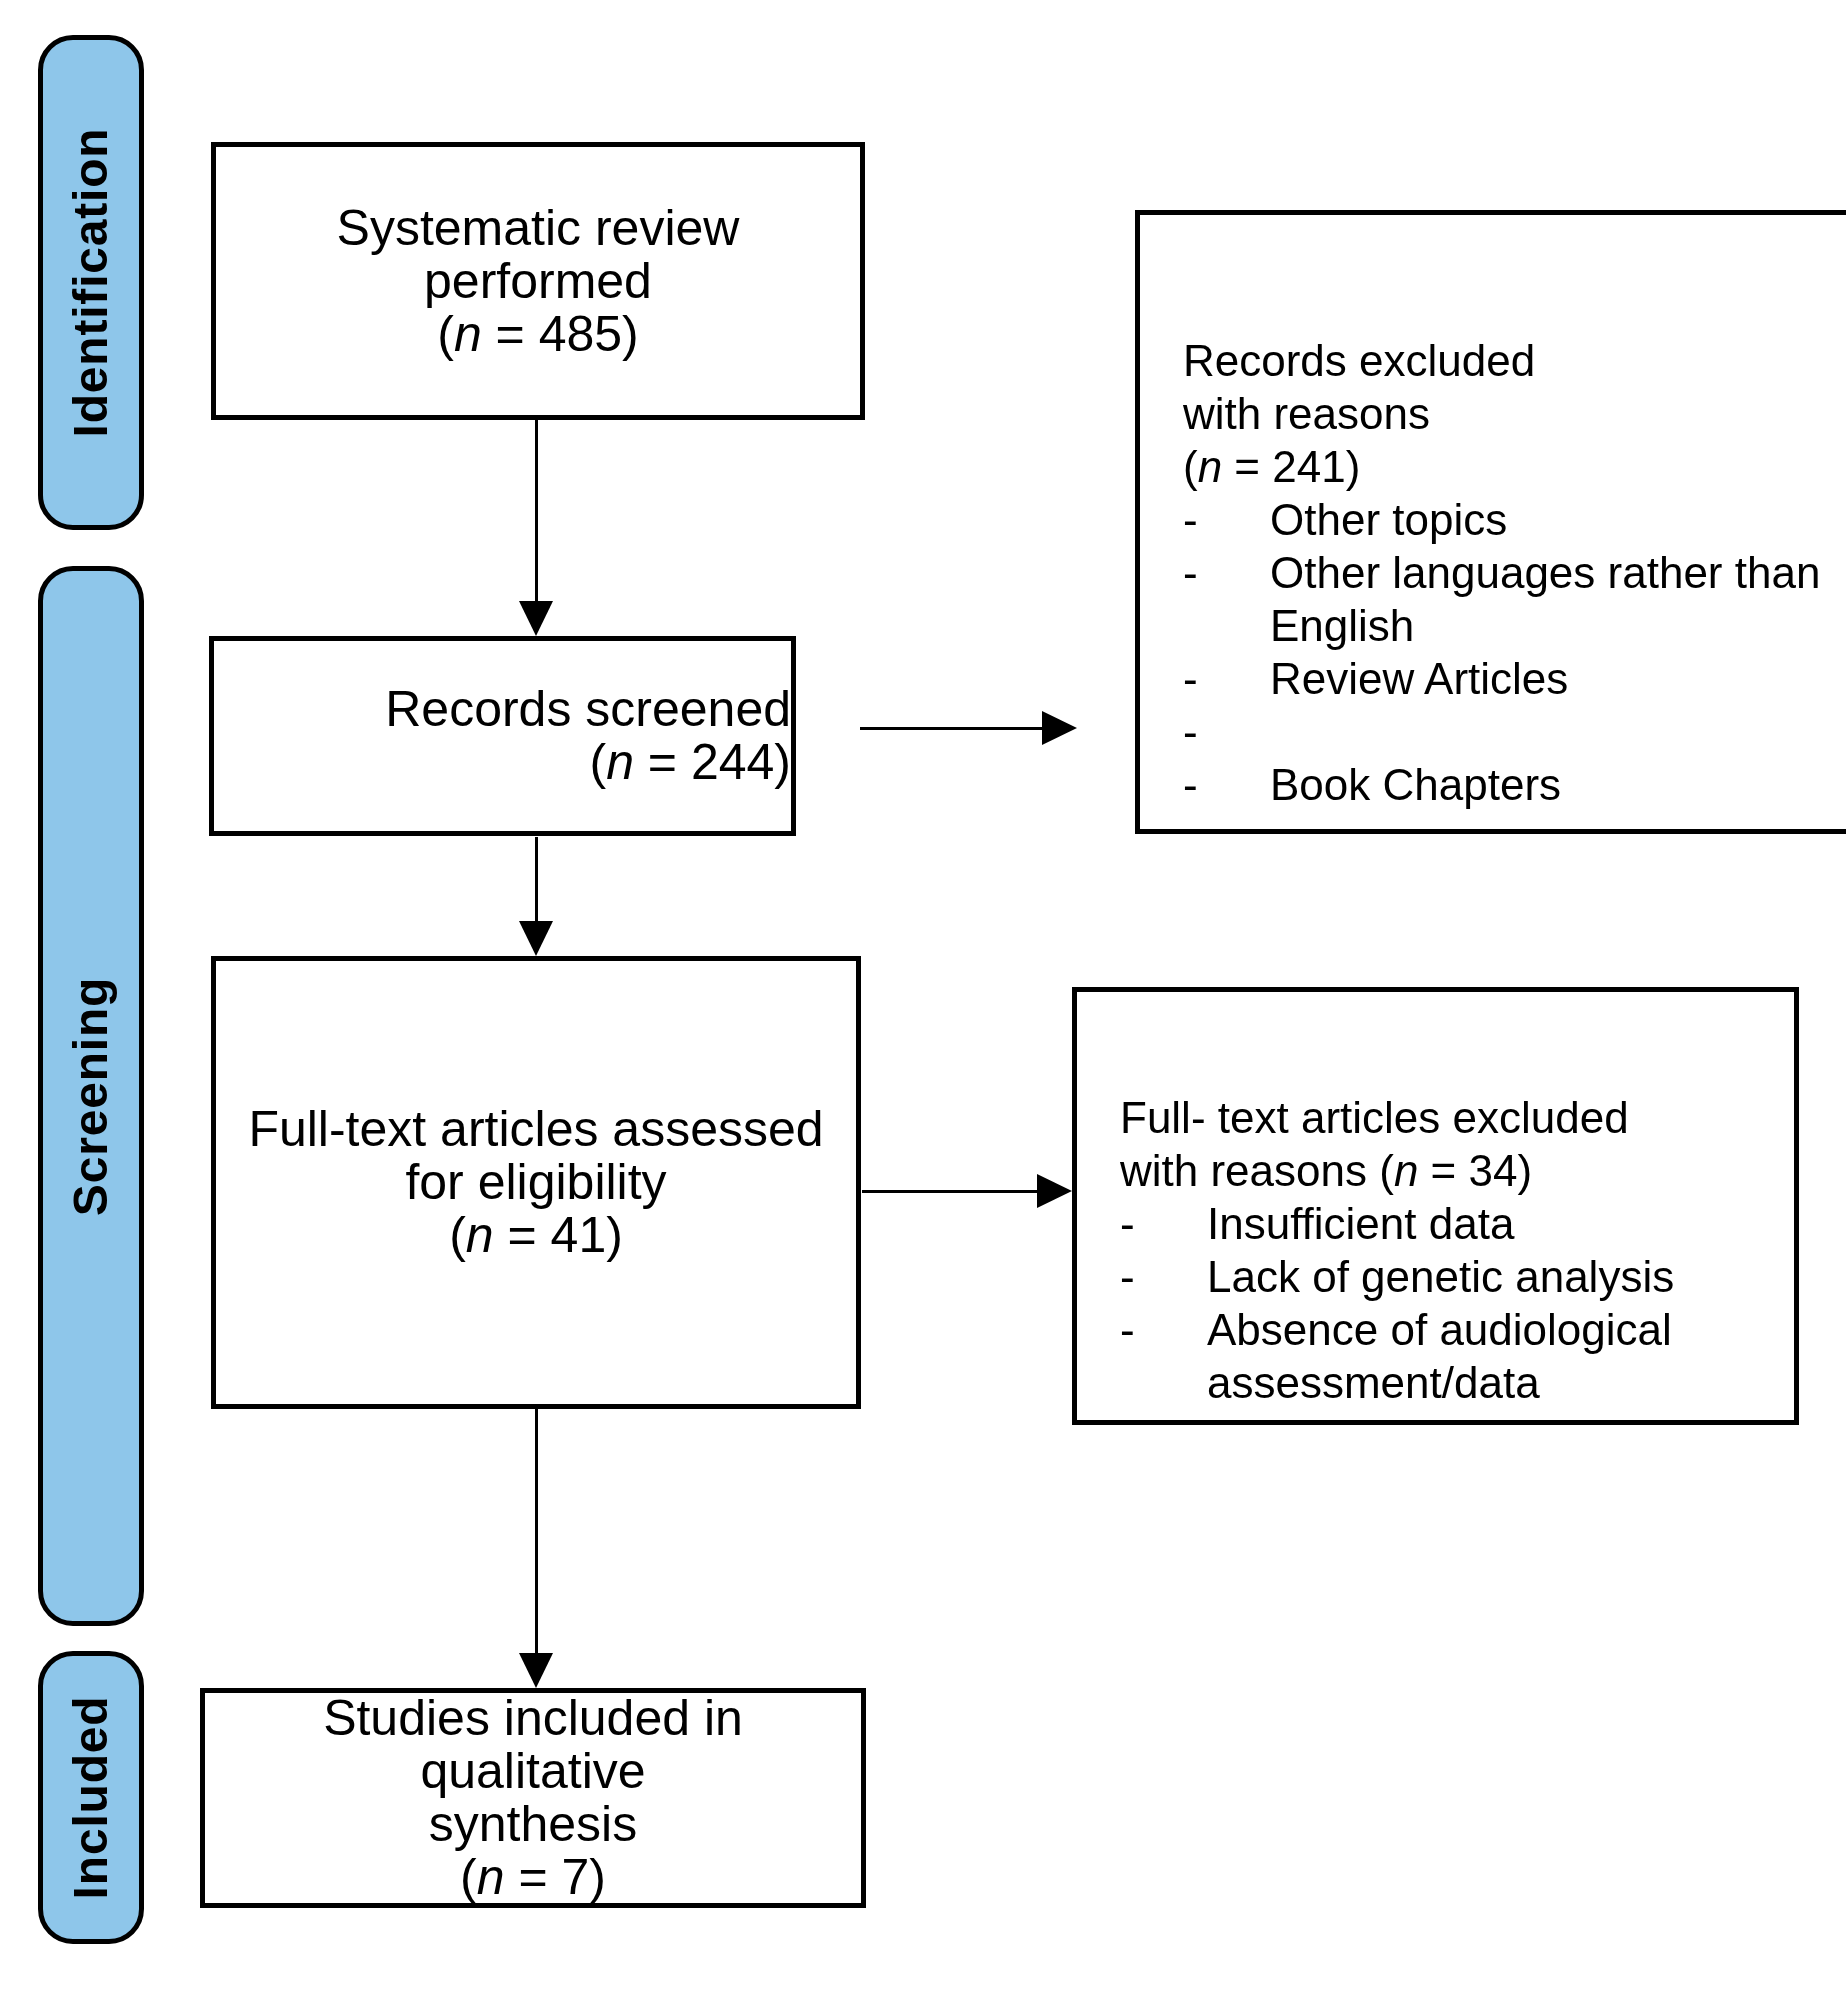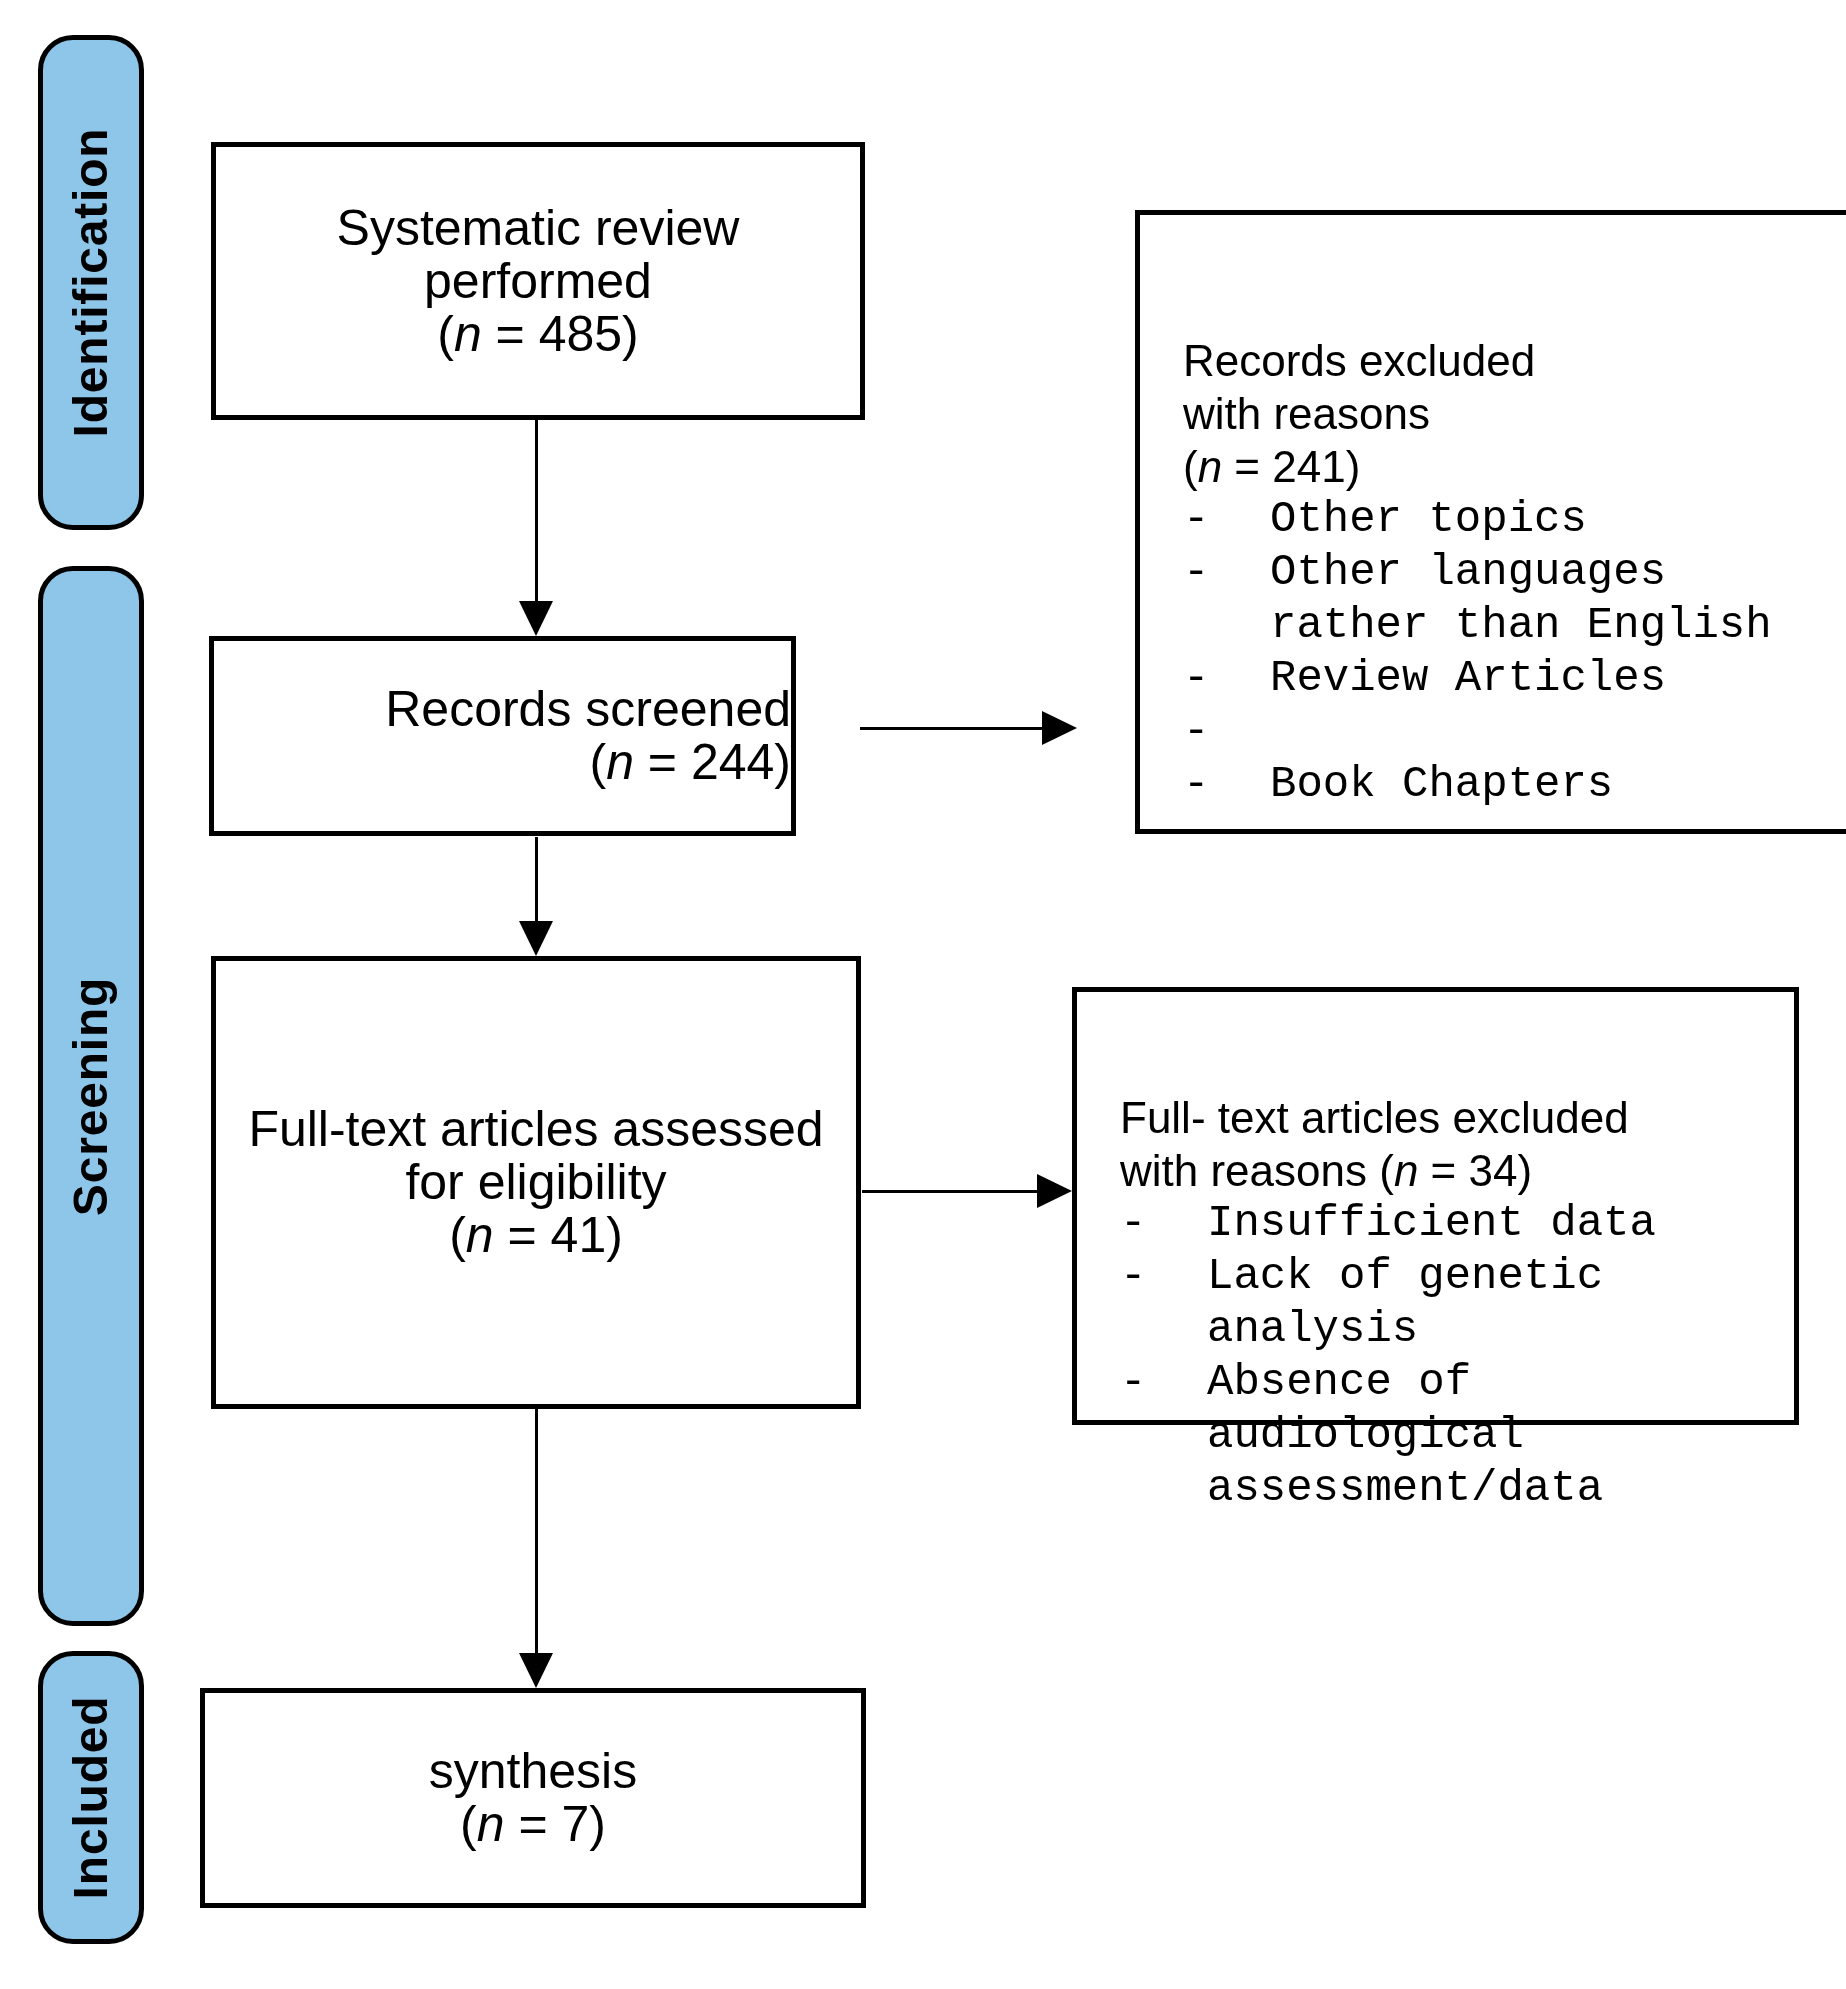--- a/index.html
+++ b/index.html
@@ -67,21 +67,21 @@
     box-sizing: border-box;
     font-size: 44px;
     line-height: 53px;
     padding-left: 43px;
     padding-right: 32px;
     text-align: left;
   }
   #excl1 { left: 1118px; top: 210px;  width: 725px; height: 624px; padding-top: 119px; margin-left: 17px; }
   #excl2 { left: 1072px; top: 987px; width: 727px; height: 438px; padding-top: 99px; }
 
-  .excl-list { list-style: none; margin: 0; padding: 0; font-family: Liberation Mono, monospace; }
+  .excl-list { list-style: none; margin: 0; padding: 0; }
   .excl-list li { display: flex; }
   .excl-list .dash { flex: 0 0 87px; width: 87px; }
   .excl-list .dash::before { content: "-"; }
   .excl-list .reason { flex: 1; }
 
   
   .vline { position: absolute; width: 3.3px; background: #000000; }
   .hline { position: absolute; height: 3.3px; background: #000000; }
   .head-down {
     position: absolute; width: 0; height: 0;
@@ -133,20 +133,21 @@
     <div>(<i>n</i> = 244)</div>
   </div>
 
   <div class="box" id="box3">
     <div>Full-text articles assessed</div>
     <div>for eligibility</div>
     <div>(<i>n</i> = 41)</div>
   </div>
 
   <div class="box" id="box4">
+    <div>Studies included in qualitative</div>
     <div>synthesis</div>
     <div>(<i>n</i> = 7)</div>
   </div>
 
   <div class="exclbox" id="excl1">
     <div>Records excluded</div>
     <div>with reasons</div>
     <div>(<i>n</i> = 241)</div>
     <ul class="excl-list">
 

